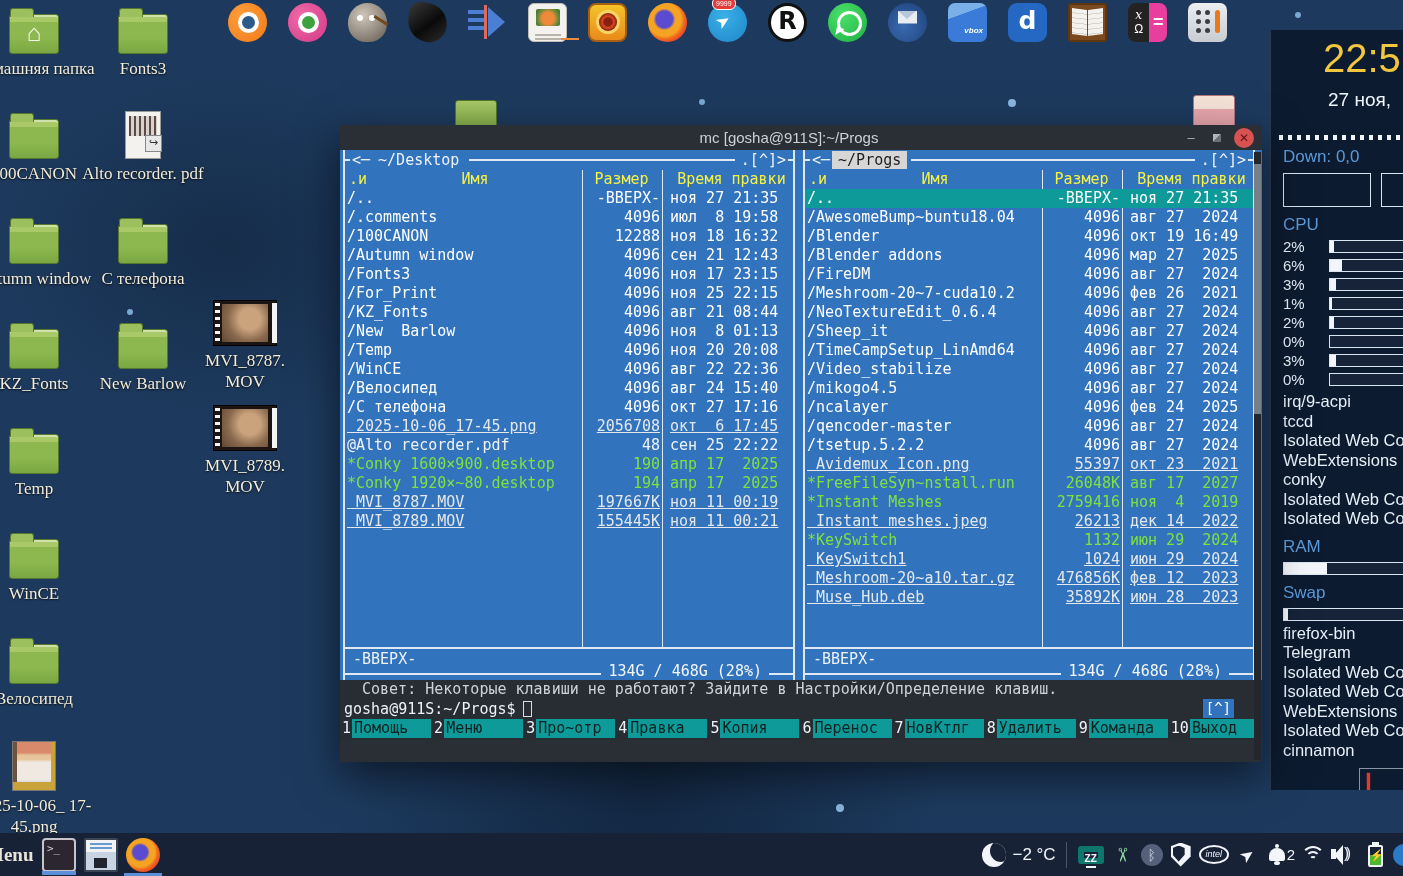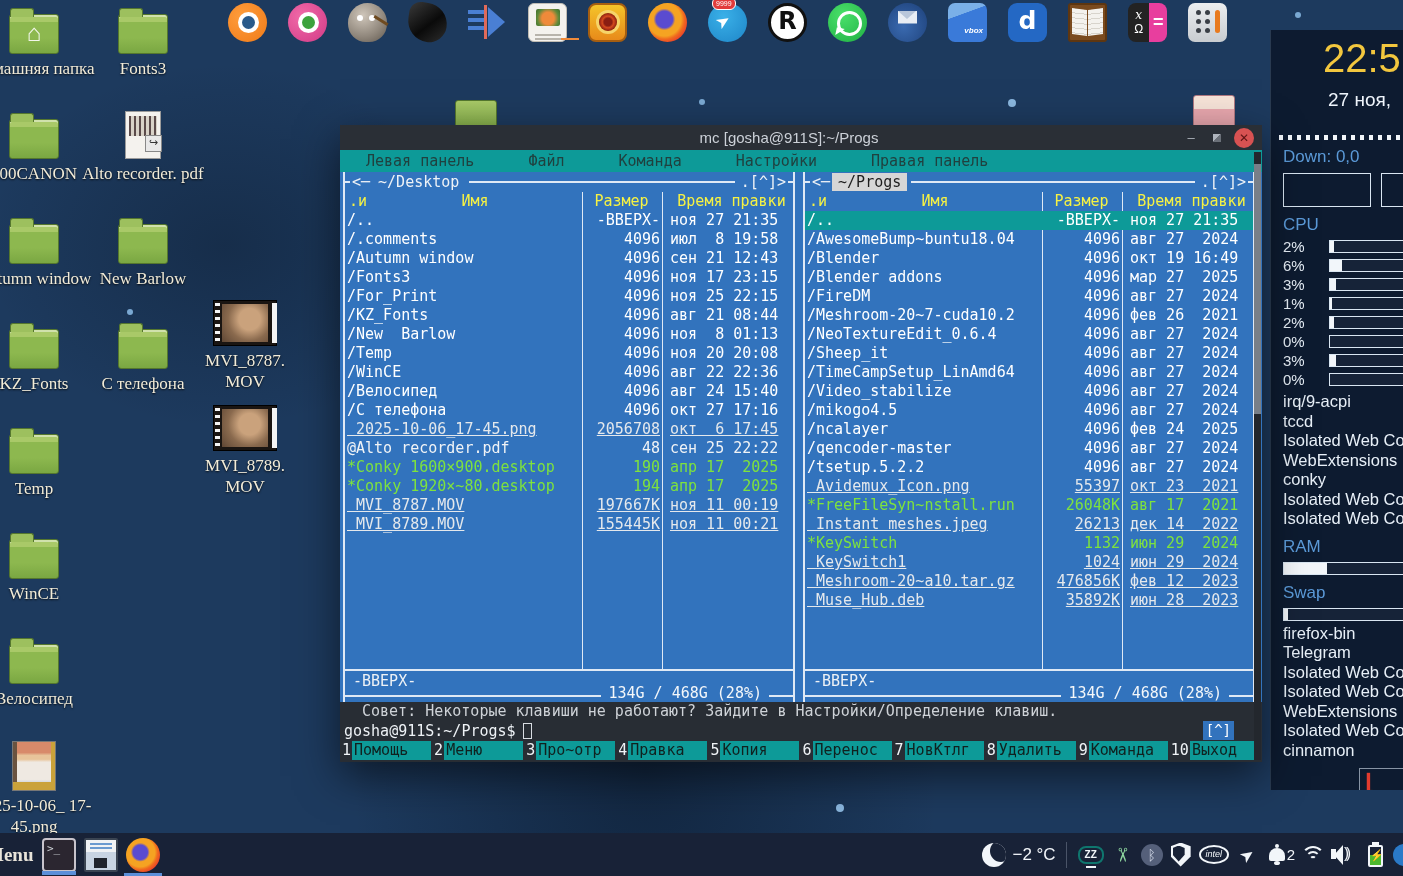--- a/index.html
+++ b/index.html
@@ -227,21 +227,21 @@
   #tb-firefox { border-radius:50%;
     background:radial-gradient(circle at 42% 42%, #5a4bd0 0 26%, #f5a322 34% 52%, #f06a1e 62%, #e8322e 80%, #b5183a); }
 
   #tray { margin-left:auto; display:flex; align-items:center; gap:6px; padding-right:2px; }
   .moon { position:relative; width:24px; height:24px; border-radius:50%; background:#f2f6fa; overflow:hidden; }
   .moon::before { content:""; position:absolute; left:8px; top:-3px; width:22px; height:22px; border-radius:50%; background:#182237; }
   #tray-temp { color:#f2f6fa; font-size:17px; white-space:pre; }
   .tray-sep { width:1px; height:26px; background:#4a5468; margin:0 4px; }
   .tray-ic { position:relative; width:24px; height:26px; display:flex; align-items:center; justify-content:center; color:#f2f6fa; }
   #ic-zz { width:28px; }
-  #ic-zz .zz-mon { width:26px; height:18px; border:2px solid #0f766e; border-radius:8px; font-size:10px; font-weight:bold;
+  #ic-zz .zz-mon { width:26px; height:18px; border:6px solid #0f766e; border-radius:3px; font-size:10px; font-weight:bold;
     text-align:center; line-height:14px; }
   #ic-zz::after { content:""; position:absolute; bottom:0; left:9px; width:10px; height:2px; background:#f2f6fa; }
   #ic-scissors { color:#8fd8a0; font-size:19px; transform:rotate(90deg); }
   #ic-bt { width:22px; height:22px; border-radius:50%; background:#55607a; color:#cfd6e4; font-size:14px; }
   #ic-shield { width:20px; height:24px; background:#f2f6fa;
     clip-path:polygon(50% 0,100% 16%,100% 58%,50% 100%,0 58%,0 16%); }
   #ic-shield::after { content:""; position:absolute; width:12px; height:16px; background:#182237; top:4px; left:4px;
     clip-path:polygon(50% 0,100% 16%,100% 58%,50% 100%,0 58%,0 16%); }
   #ic-intel { width:30px; height:19px; border:2px solid #f2f6fa; border-radius:50%; font-size:9px; line-height:15px;
     text-align:center; font-style:italic; }
@@ -321,26 +321,26 @@
       <span class="dicon-label">Fonts3</span>
     </div>
 
     <div class="dicon">
       <span class="dicon-img pdf"></span>
       <span class="dicon-label">Alto recorder. pdf</span>
     </div>
 
     <div class="dicon">
       <span class="dicon-img folder"></span>
+      <span class="dicon-label">С телефона</span>
+    </div>
+
+    <div class="dicon">
+      <span class="dicon-img folder"></span>
       <span class="dicon-label">New Barlow</span>
-    </div>
-
-    <div class="dicon">
-      <span class="dicon-img folder"></span>
-      <span class="dicon-label">С телефона</span>
     </div>
   </div>
 <div class="dcol" id="dcol3">
 
     <div class="dicon">
       <span class="dicon-img video"></span>
       <span class="dicon-label">MVI_8787. MOV</span>
     </div>
 
     <div class="dicon">
@@ -389,27 +389,20 @@
 </div>
 
 <div id="mcwin">
   <div id="mc-titlebar">
     <div style="width:60px"></div>
     <div id="mc-title">mc [gosha@911S]:~/Progs</div>
     <div class="winbtn" id="btn-min">–</div>
     <div class="winbtn" id="btn-max"></div>
     <div class="winbtn" id="btn-close">✕</div>
   </div>
-  <div id="mc-menubar">
-    <span>Левая панель</span>
-    <span>Файл</span>
-    <span>Команда</span>
-    <span>Настройки</span>
-    <span>Правая панель</span>
-  </div>
   <div id="mc-body">
 
     <div class="panel">
       <div class="panel-top">
         <span class="ptop-stub"></span>
         <span class="ptop-marker">&lt;─</span>
         <span class="ptop-path">~/Desktop</span>
         <span class="ptop-line"></span>
         <span class="ptop-right">.[^]&gt;</span>
         <span class="ptop-stub"></span>
@@ -427,20 +420,25 @@
               <span class="col-size">-ВВЕРХ-</span>
               <span class="col-date">ноя 27 21:35</span>
             </div>
 
             <div class="frow dir">
               <span class="col-name">/.comments</span>
               <span class="col-size">4096</span>
               <span class="col-date">июл  8 19:58</span>
             </div>
 
+            <div class="frow dir">
+              <span class="col-name">/100CANON</span>
+              <span class="col-size">12288</span>
+              <span class="col-date">ноя 18 16:32</span>
+            </div>
 
             <div class="frow dir">
               <span class="col-name">/Autumn window</span>
               <span class="col-size">4096</span>
               <span class="col-date">сен 21 12:43</span>
             </div>
 
             <div class="frow dir">
               <span class="col-name">/Fonts3</span>
               <span class="col-size">4096</span>
@@ -638,23 +636,28 @@
             <div class="frow file">
               <span class="col-name"> Avidemux_Icon.png</span>
               <span class="col-size">55397</span>
               <span class="col-date">окт 23  2021</span>
             </div>
 
 
             <div class="frow exec">
               <span class="col-name">*FreeFileSyn~nstall.run</span>
               <span class="col-size">26048K</span>
-              <span class="col-date">авг 17  2021</span>
-            </div>
-
+              <span class="col-date">авг 17  2027</span>
+            </div>
+
+            <div class="frow exec">
+              <span class="col-name">*Instant Meshes</span>
+              <span class="col-size">2759416</span>
+              <span class="col-date">ноя  4  2019</span>
+            </div>
 
             <div class="frow file">
               <span class="col-name"> Instant meshes.jpeg</span>
               <span class="col-size">26213</span>
               <span class="col-date">дек 14  2022</span>
             </div>
 
             <div class="frow exec">
               <span class="col-name">*KeySwitch</span>
               <span class="col-size">1132</span>

